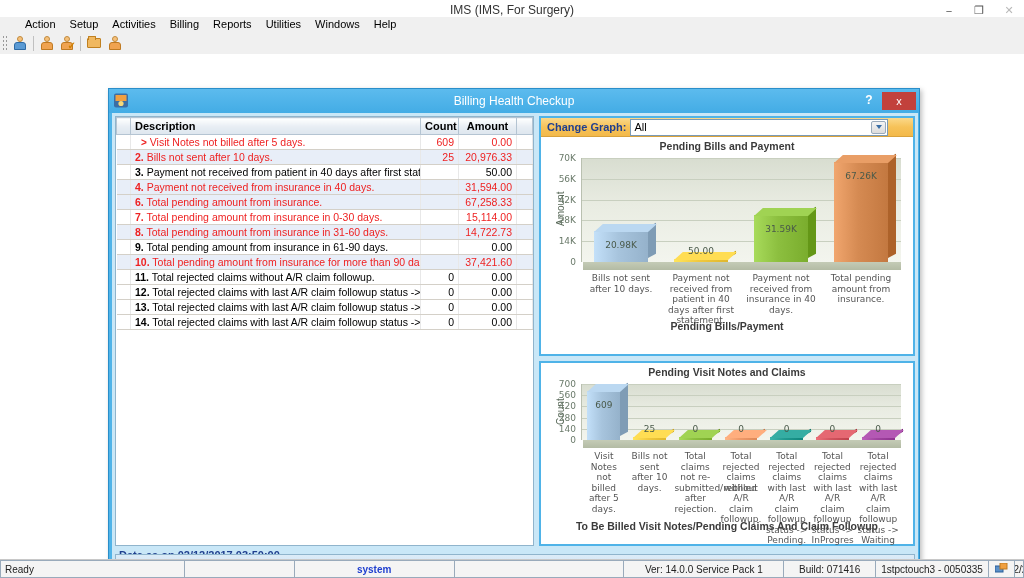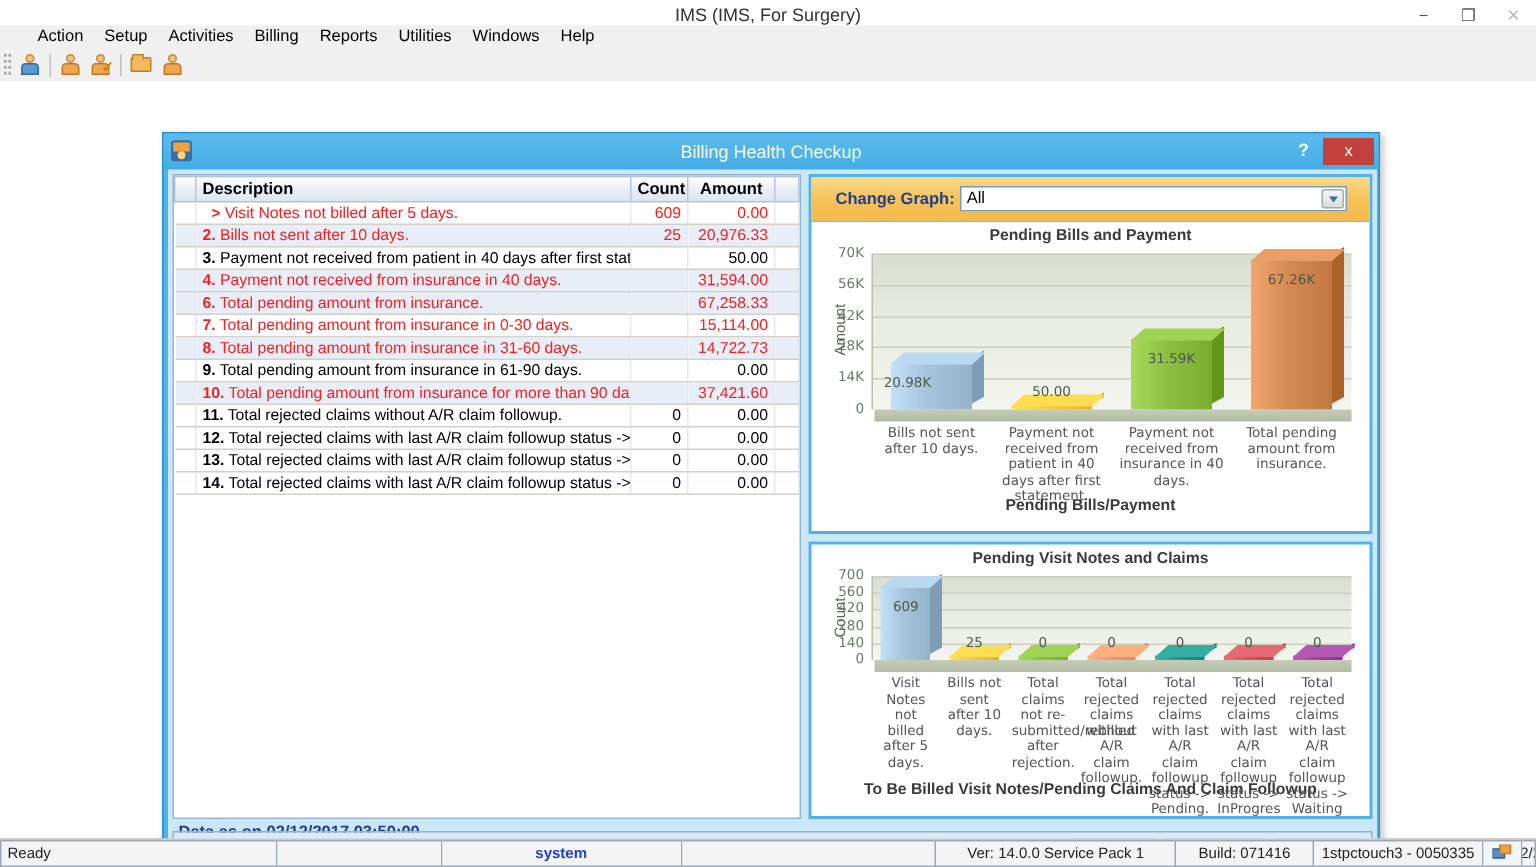--- a/index.html
+++ b/index.html
@@ -204,25 +204,25 @@
   .chartbox {
     position: absolute; left: 0;
     width: 376px;
     background: #ffffff;
     border: 2px solid #4fb3e8;
   }
   .chartbox.top { top: 0; height: 240px; }
   .chartbox.bottom { top: 245px; height: 185px; }
 
   .changebar {
-    height: 30px;
+    height: 19px;
     background: linear-gradient(to bottom, #fbd98a 0%, #f6c259 50%, #f3b94a 100%);
     border-bottom: 1px solid #d9a23c;
     display: flex; align-items: center;
-    padding-left: 16px;
+    padding-left: 6px;
   }
   .changelabel {
     font-size: 11px; font-weight: bold; color: #1f3f8f;
     margin-right: 4px; white-space: nowrap;
   }
   .combo {
     position: relative;
     width: 258px; height: 17px;
     background: #ffffff;
     border: 1px solid #7a9ab5;
@@ -602,21 +602,21 @@
                 <div class="ytick" style="width: 35px; left: 0px; top: 63.4px;">28K</div>
                 <div class="ytick" style="width: 35px; left: 0px; top: 42.6px;">42K</div>
                 <div class="ytick" style="width: 35px; left: 0px; top: 21.8px;">56K</div>
                 <div class="ytick" style="width: 35px; left: 0px; top: 1px;">70K</div>
                 <div class="floor" style="left: 42px; top: 110px; width: 318px; height: 8px;"></div>
                 <div class="bar3d" style="left: 52.8px; top: 78.8352px; width: 54.4px; height: 31.1648px;">
                   <div class="face" style="background: linear-gradient(to right, rgb(195, 224, 249) 0%, rgb(167, 196, 221) 45%, rgb(149, 178, 203) 100%);"></div>
                   <div class="side" style="background: rgb(127, 156, 181);"></div>
                   <div class="topf" style="background: rgb(187, 216, 241);"></div>
                 </div>
-                <div class="barval" style="width: 80px; left: 24px; top: 87.8352px;">20.98K</div>
+                <div class="barval" style="width: 80px; left: 40px; top: 87.8352px;">20.98K</div>
                 <div class="xcat" style="width: 76px; left: 42px; top: 121px;">Bills not sent after 10 days.</div>
                 <div class="bar3d" style="left: 132.8px; top: 107px; width: 54.4px; height: 3px;">
                   <div class="face" style="background: linear-gradient(to right, rgb(255, 229, 91) 0%, rgb(241, 201, 63) 45%, rgb(223, 183, 45) 100%);"></div>
                   <div class="side" style="background: rgb(201, 161, 23);"></div>
                   <div class="topf" style="background: rgb(255, 221, 83);"></div>
                 </div>
                 <div class="barval" style="width: 80px; left: 120px; top: 94px;">50.00</div>
                 <div class="xcat" style="width: 76px; left: 122px; top: 121px;">Payment not received from patient in 40 days after first statement.</div>
                 <div class="bar3d" style="left: 212.8px; top: 63.0603px; width: 54.4px; height: 46.9397px;">
                   <div class="face" style="background: linear-gradient(to right, rgb(168, 219, 91) 0%, rgb(140, 191, 63) 45%, rgb(122, 173, 45) 100%);"></div>

